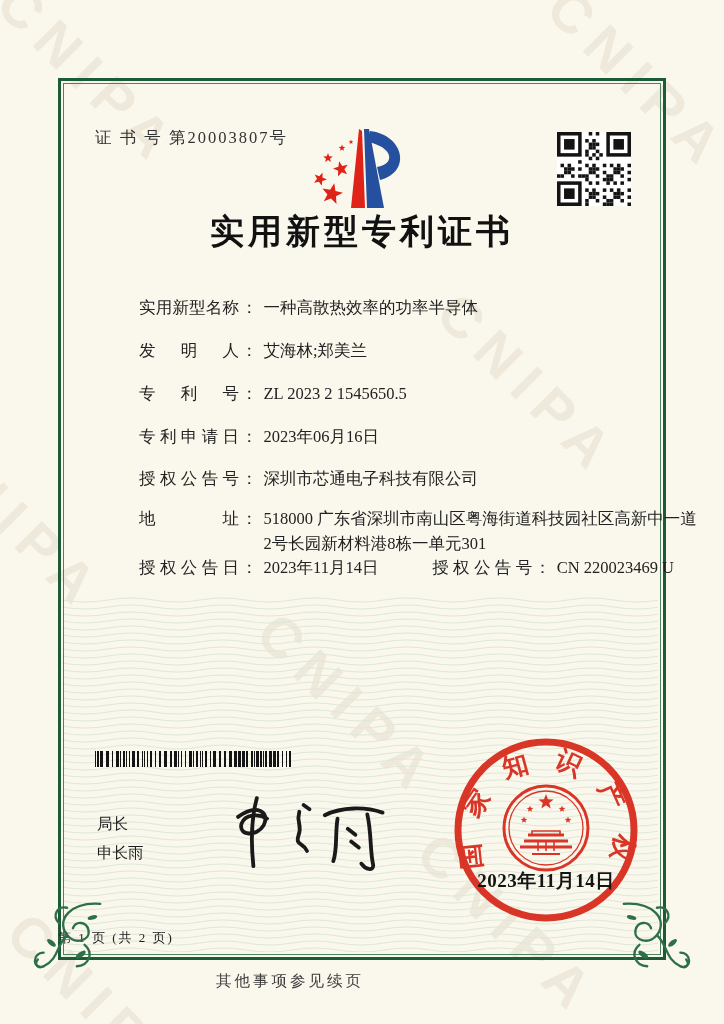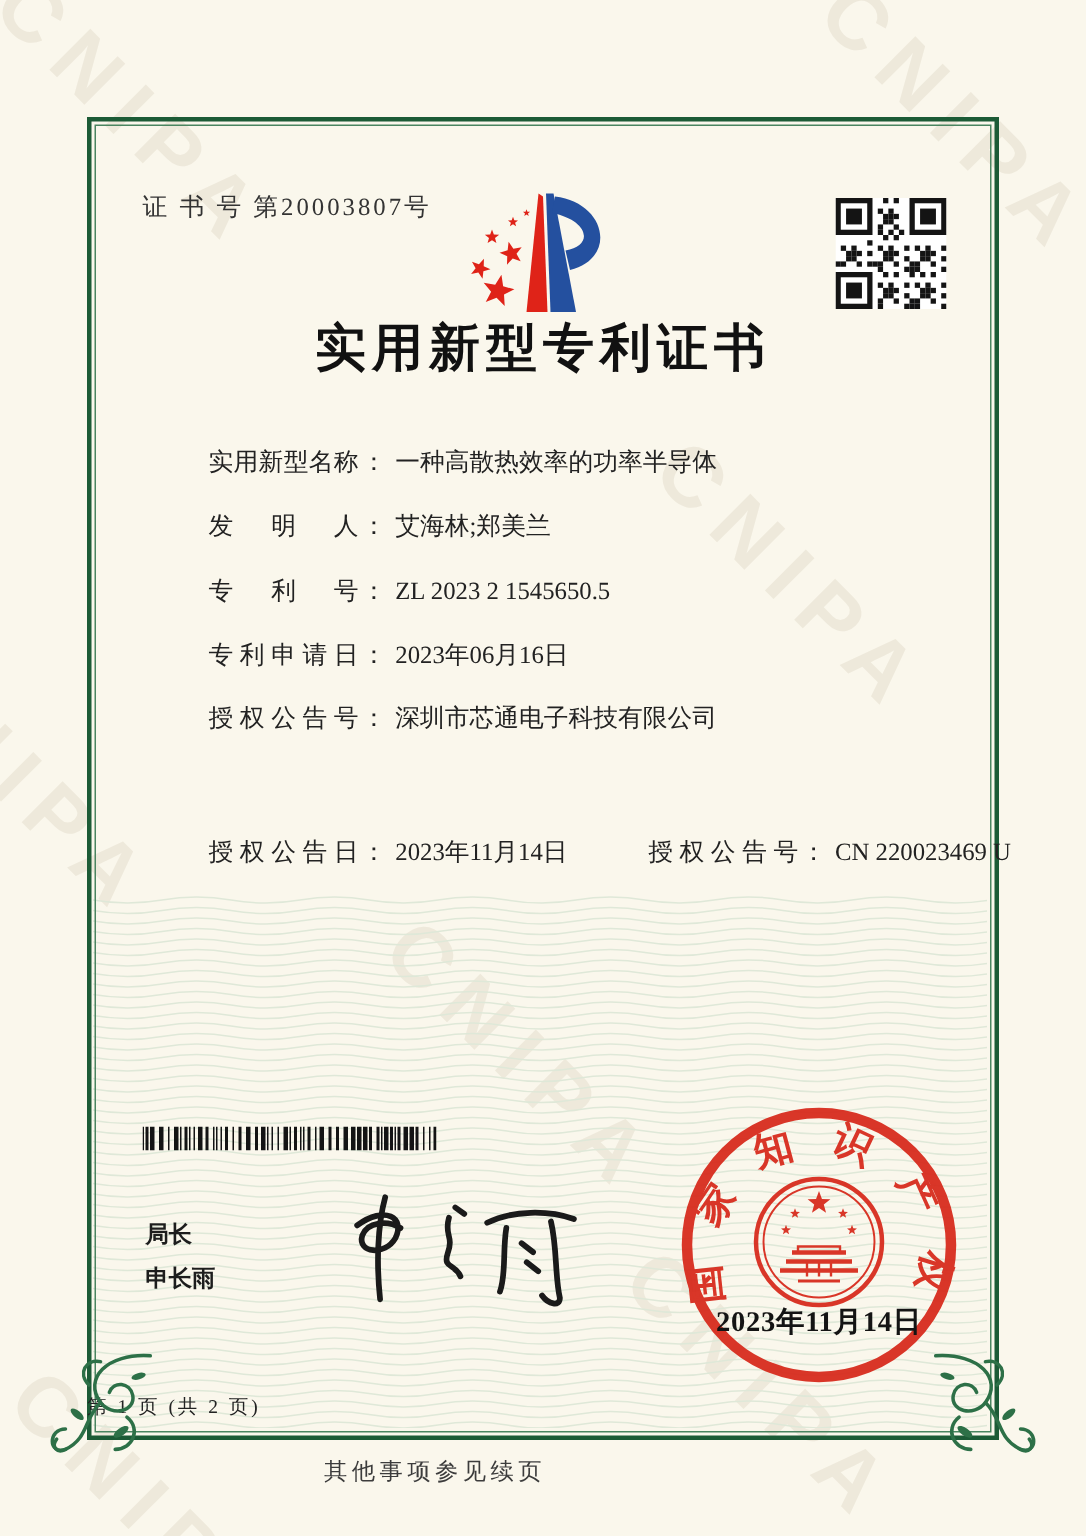--- a/index.html
+++ b/index.html
@@ -29,21 +29,21 @@
           vertical-align:top;}
   .colon{display:inline-block;vertical-align:top;padding:0 6px 0 2px;}
   .fvalue{display:inline-block;vertical-align:top;}
   .addr .fvalue{width:438px;}
   .grant-group{display:inline-block;width:289px;vertical-align:top;}
   .paras{position:absolute;left:95px;top:591px;width:538px;font-size:14.5px;
          line-height:29.5px;color:#161616;}
   .paras p{margin:0;text-indent:2em;}
   .barcode{position:absolute;left:95px;top:751px;}
   .officer{position:absolute;left:97px;top:809px;font-family:"Liberation Sans","DejaVu Sans",sans-serif;
-           font-size:15.5px;font-weight:700;color:#1d1d1d;line-height:29px;}
+           font-size:15.5px;font-weight:400;color:#1d1d1d;line-height:29px;}
   .signature{position:absolute;left:212px;top:788px;}
   .seal{position:absolute;left:452px;top:736px;}
   .seal-date{position:absolute;left:452px;top:868px;width:188px;text-align:center;
              font-size:19px;font-weight:bold;color:#141414;letter-spacing:0.5px;}
   .pageno{position:absolute;left:58px;top:929px;width:608px;text-align:left;
           font-size:13px;color:#222;letter-spacing:2px;}
   .note{position:absolute;left:0;top:971px;width:580px;text-align:center;
         font-size:15.5px;color:#3c3c3c;letter-spacing:3px;}
   .flourish{position:absolute;z-index:5;}
 </style>
@@ -248,20 +248,23 @@
     </div>
     <div class="frow" style="top:381px;">
       <span class="flabel">专利号</span><span class="colon">：</span><span class="fvalue">ZL 2023 2 1545650.5</span>
     </div>
     <div class="frow" style="top:424px;">
       <span class="flabel">专利申请日</span><span class="colon">：</span><span class="fvalue">2023年06月16日</span>
     </div>
     <div class="frow" style="top:466px;">
       <span class="flabel">授权公告号</span><span class="colon">：</span><span class="fvalue">深圳市芯通电子科技有限公司</span>
     </div>
+    <div class="frow addr" style="top:506px;">
+      <span class="flabel">地址</span><span class="colon">：</span><span class="fvalue">518000 广东省深圳市南山区粤海街道科技园社区高新中一道2号长园新材料港8栋一单元301</span>
+    </div>
     <div class="frow" style="top:555px;">
       <span class="grant-group">
         <span class="flabel">授权公告日</span><span class="colon">：</span><span class="fvalue">2023年11月14日</span>
       </span>
       <span class="grant-group">
         <span class="flabel">授权公告号</span><span class="colon">：</span><span class="fvalue">CN 220023469 U</span>
       </span>
     </div>
 
 

